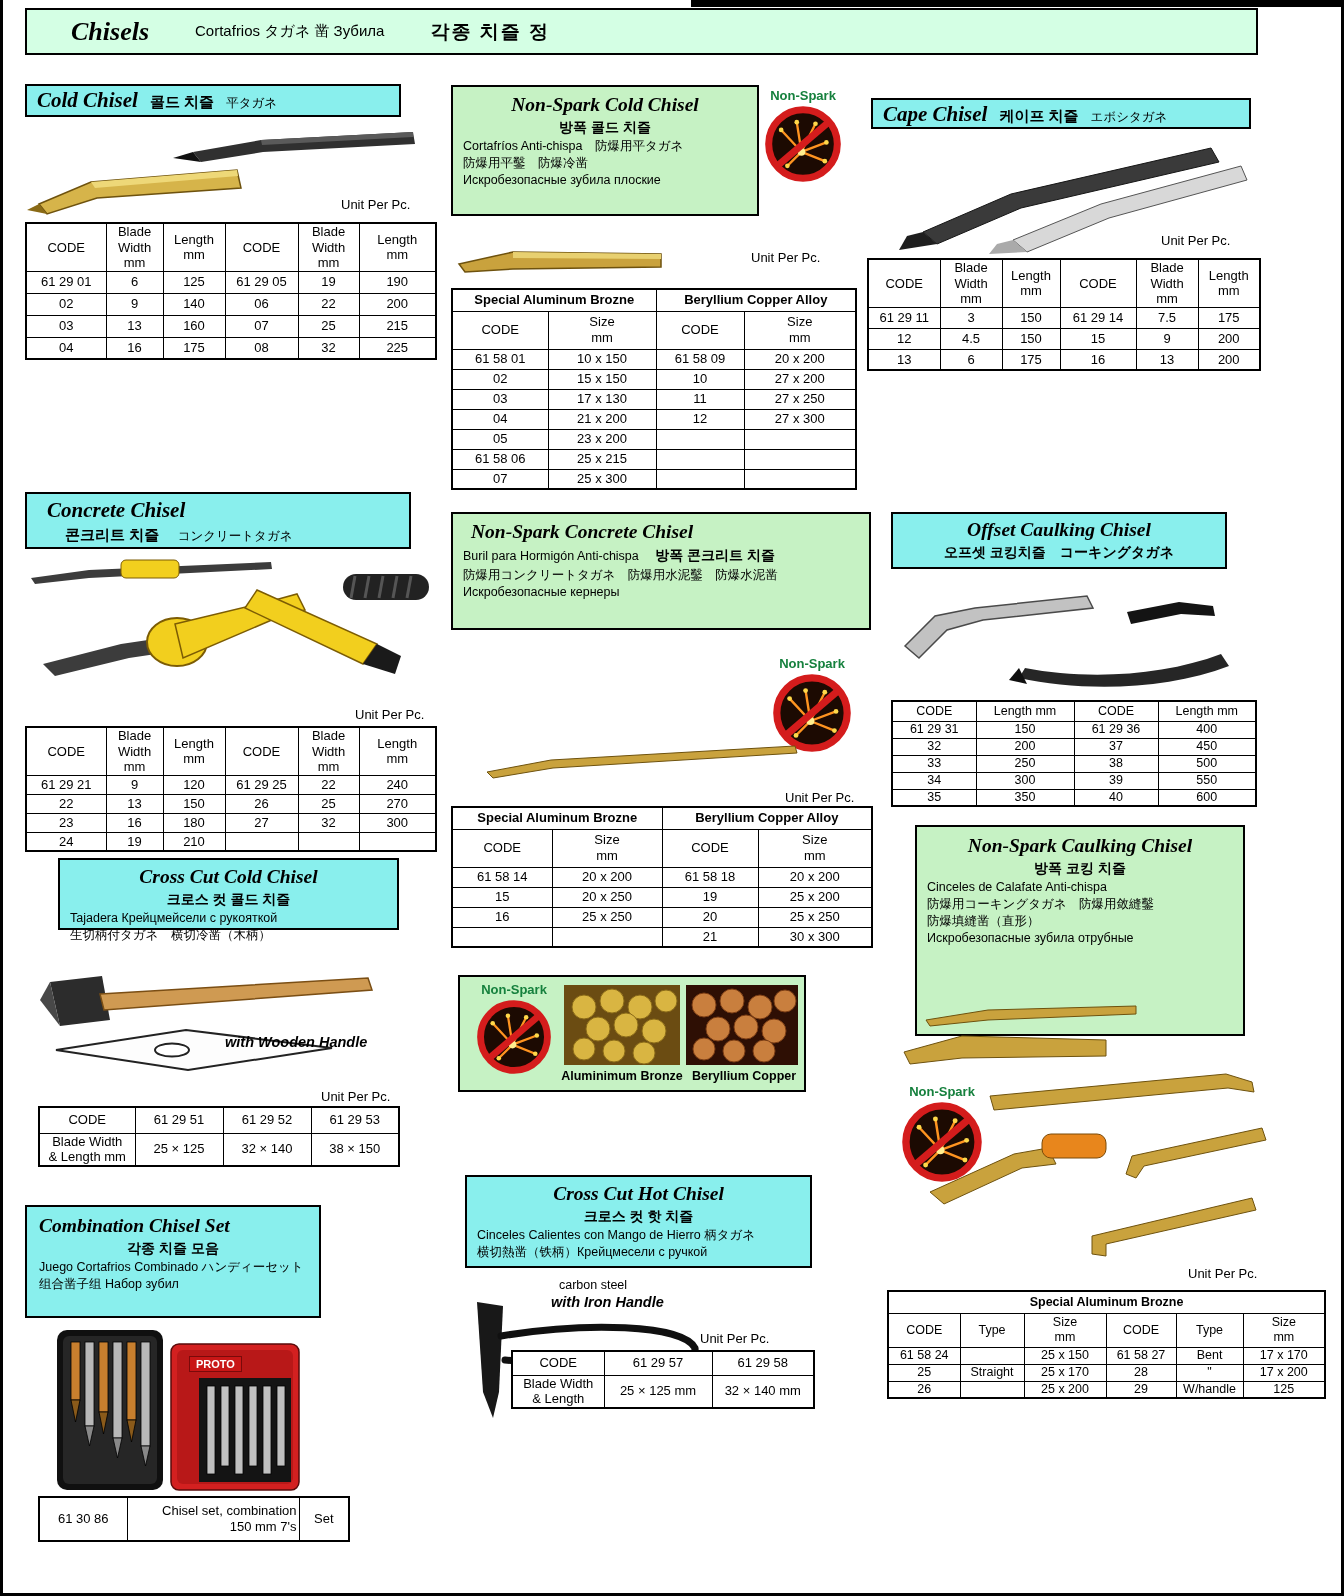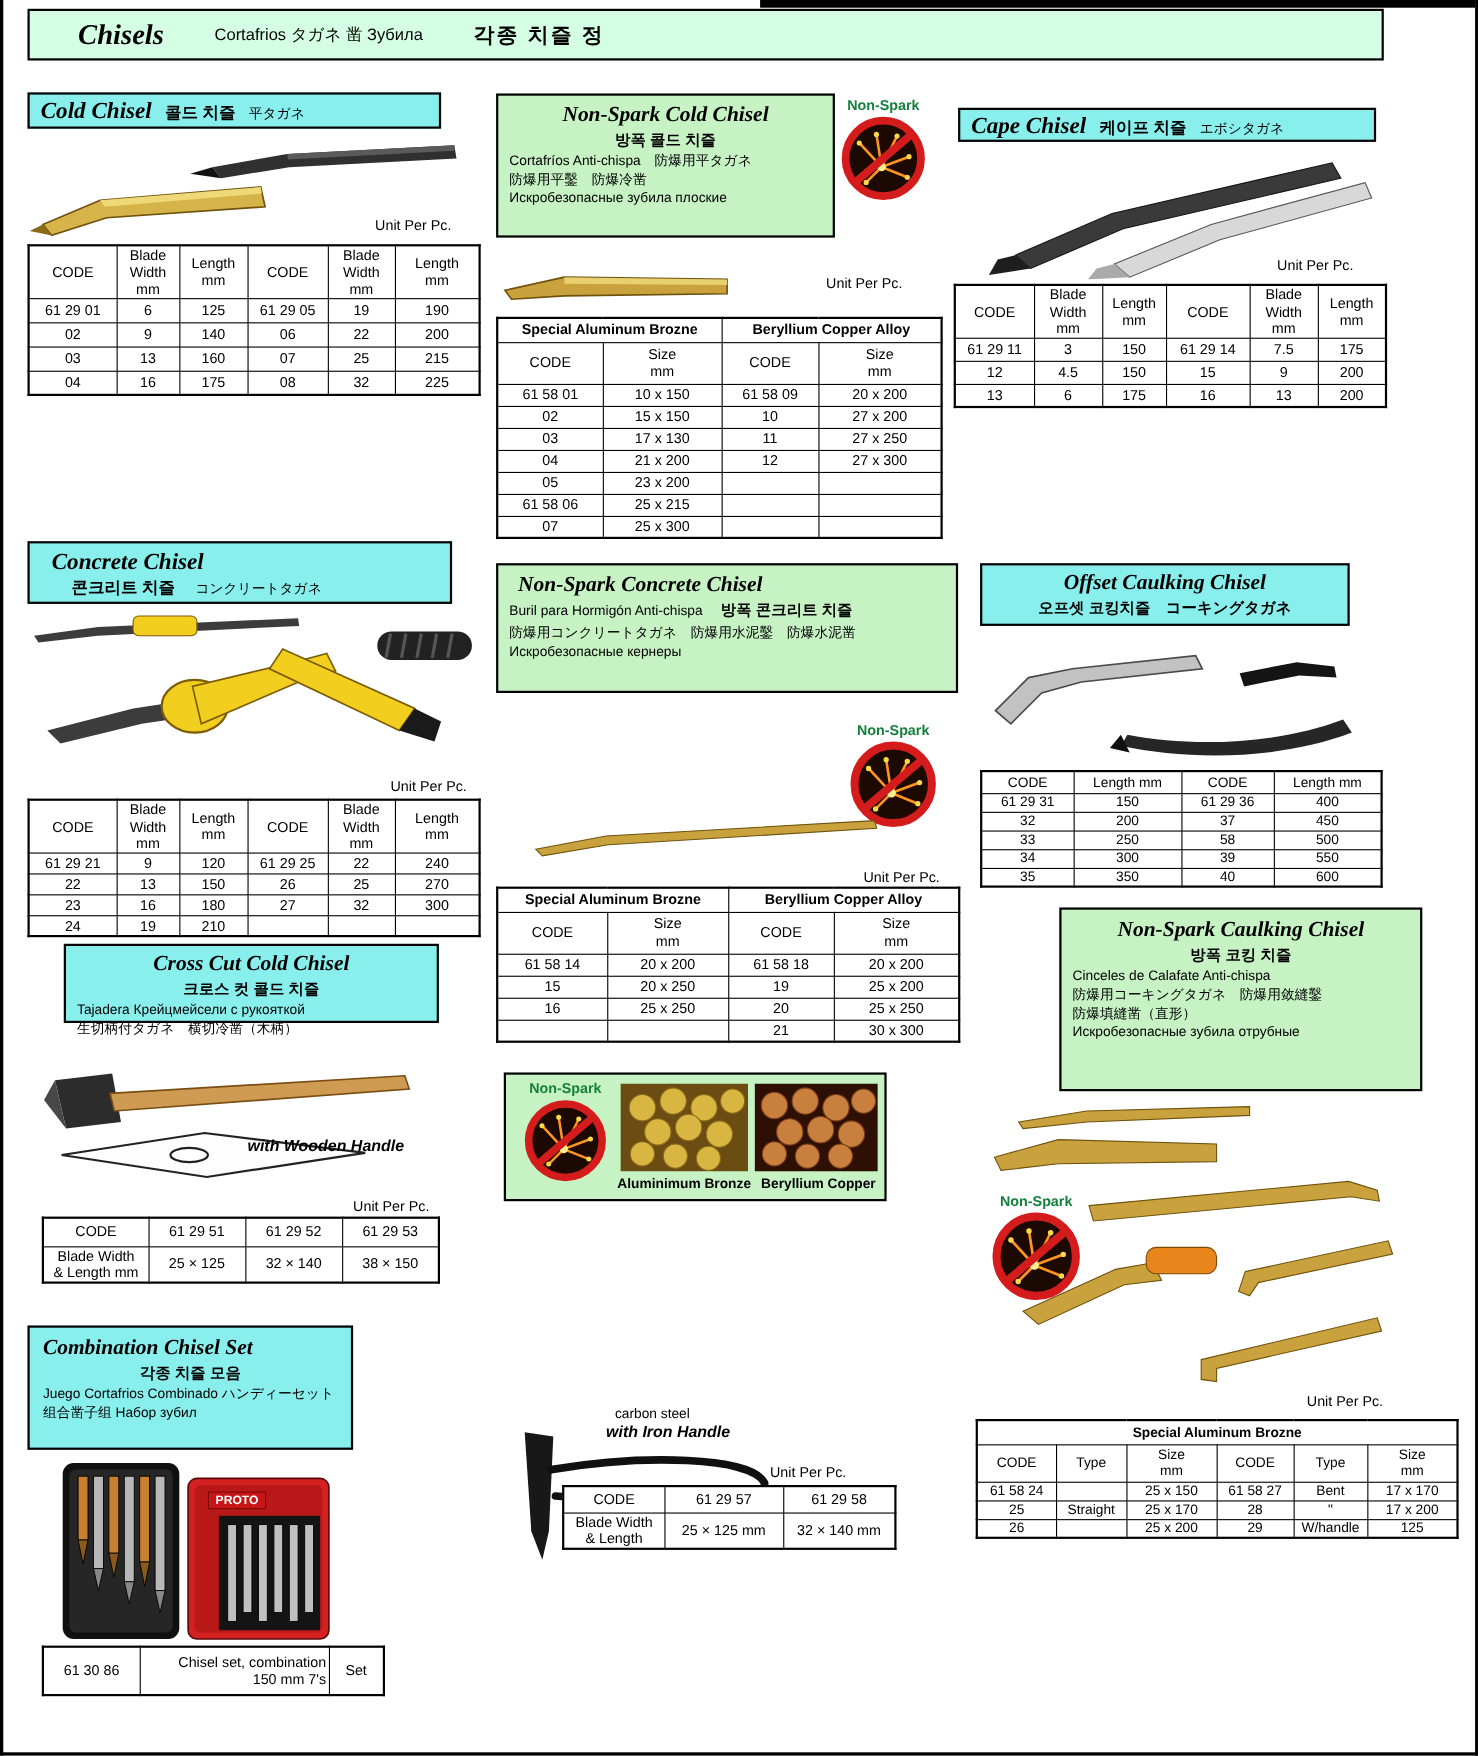--- a/index.html
+++ b/index.html
@@ -503,21 +503,21 @@
         </tr>
         <tr>
           <td>32</td>
           <td>200</td>
           <td>37</td>
           <td>450</td>
         </tr>
         <tr>
           <td>33</td>
           <td>250</td>
-          <td>58</td>
+          <td>38</td>
           <td>500</td>
         </tr>
         <tr>
           <td>34</td>
           <td>300</td>
           <td>39</td>
           <td>550</td>
         </tr>
         <tr>
           <td>35</td>
@@ -560,21 +560,21 @@
         <tr>
           <td>Blade Width
 &amp; Length mm</td>
           <td>25 × 125</td>
           <td>32 × 140</td>
           <td>38 × 150</td>
         </tr>
       </tbody>
   </table>
 
-  <div class="abs tbox green" style="left:960px;top:825px;width:330px;height:167px;padding:5px 10px">
+  <div class="abs tbox green" style="left:912px;top:825px;width:330px;height:211px;padding:5px 10px">
     <div class="line t-en20 c">Non-Spark Caulking Chisel</div>
     <div class="line t-kr14 c">방폭 코킹 치즐</div>
     <div class="line t-sm">Cinceles de Calafate Anti-chispa</div>
     <div class="line t-sm">防爆用コーキングタガネ　防爆用敛縫鑿</div>
     <div class="line t-sm">防爆填縫凿（直形）</div>
     <div class="line t-sm">Искробезопасные зубила отрубные</div>
   </div>
   <svg class="abs" style="left:893px;top:996px" width="445" height="278" viewBox="0 0 445 278">
     <g fill="#c9a23d" stroke="#6e520e" stroke-width="1">
       <polygon points="30,24 92,14 240,10 240,18 92,24 34,30"></polygon>
@@ -731,20 +731,26 @@
           <circle cx="88" cy="46" r="12"></circle>
         <circle cx="18" cy="64" r="11"></circle>
           <circle cx="48" cy="66" r="11"></circle>
           <circle cx="78" cy="66" r="11"></circle>
       </g>
     </svg>
     <div class="mat-label" style="position:absolute;left:92px;top:92px;width:140px">Aluminimum Bronze</div>
     <div class="mat-label" style="position:absolute;left:228px;top:92px;width:112px">Beryllium Copper</div>
   </div>
 
+  <div class="abs tbox cyan" style="left:462px;top:1175px;width:347px;height:93px;padding:3px 10px">
+    <div class="line t-en20 c">Cross Cut Hot Chisel</div>
+    <div class="line t-kr14 c">크로스 컷 핫 치즐</div>
+    <div class="line t-sm">Cinceles Calientes con Mango de Hierro 柄タガネ</div>
+    <div class="line t-sm">横切熱凿（铁柄）Крейцмесели с ручкой</div>
+  </div>
   <div class="abs capt" style="left:556px;top:1278px">carbon steel</div>
   <div class="abs capt-bi" style="left:548px;top:1294px">with Iron Handle</div>
   <svg class="abs" style="left:452px;top:1296px" width="255" height="140" viewBox="0 0 255 140">
     <polygon points="22,6 48,10 44,96 38,122 28,96" fill="#181818"></polygon>
     <path d="M46,40 C130,26 228,28 240,52 C244,68 160,74 50,64" fill="none" stroke="#101010" stroke-width="7" stroke-linecap="round"></path>
   </svg>
   <div class="abs unit" style="left:697px;top:1331px">Unit Per Pc.</div>
   <table class="abs tbl" style="left:508px;top:1350px;width:302px">
     <colgroup>
         <col style="width:92px">

